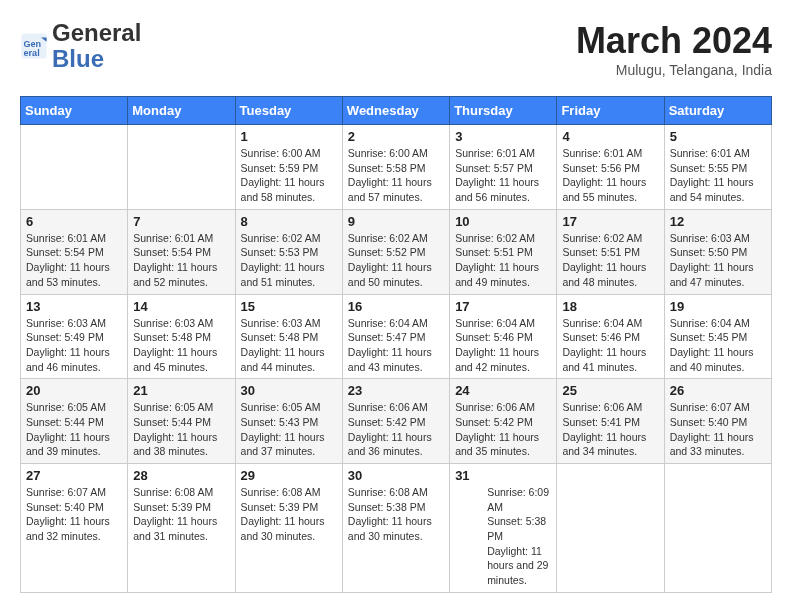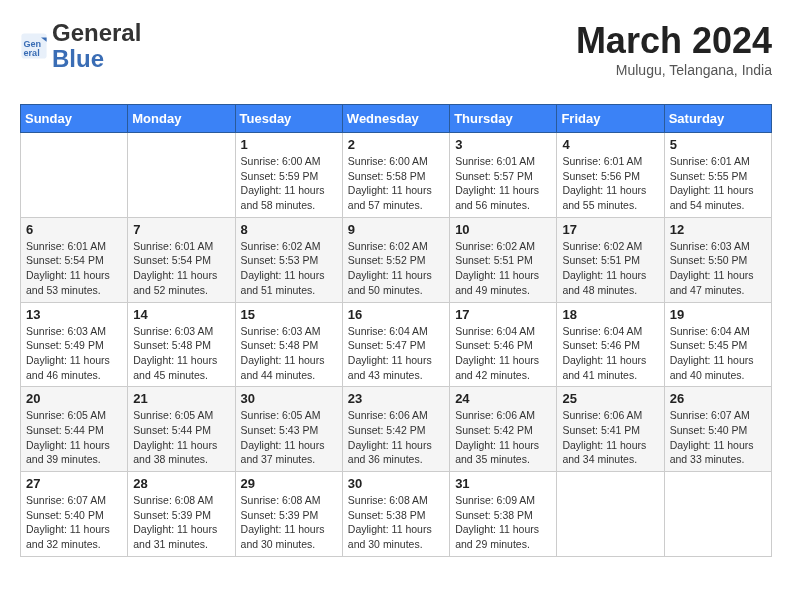--- a/index.html
+++ b/index.html
@@ -7,21 +7,21 @@
       font-family: Arial, sans-serif;
       background: #fff;
       width: 792px;
       min-height: 612px;
       padding: 20px;
     }
     .header-area {
       display: flex;
       justify-content: space-between;
       align-items: flex-start;
-      margin-bottom: 26px;
+      margin-bottom: 18px;
     }
     .logo {
       display: flex;
       align-items: center;
       gap: 4px;
     }
     .logo-text {
       font-size: 24px;
       font-weight: bold;
       color: #333;
@@ -307,21 +307,21 @@
 Daylight: 11 hours and 30 minutes.</div>
         </td>
         <td>
           <div class="day-num">30</div>
           <div class="day-detail" style="white-space: pre-line;">Sunrise: 6:08 AM
 Sunset: 5:38 PM
 Daylight: 11 hours and 30 minutes.</div>
         </td>
         <td>
           <div class="day-num">31</div>
-          <div class="day-detail" style="white-space: pre-line;">Sunrise: 6:09 AM
+          <div class="day-detail" style="white-space: pre-line; margin-left: 32px;">Sunrise: 6:09 AM
 Sunset: 5:38 PM
 Daylight: 11 hours and 29 minutes.</div>
         </td>
         <td class="empty-cell"></td>
         <td class="empty-cell"></td>
       </tr>
     </tbody>
 </table>
 
 </body></html>

